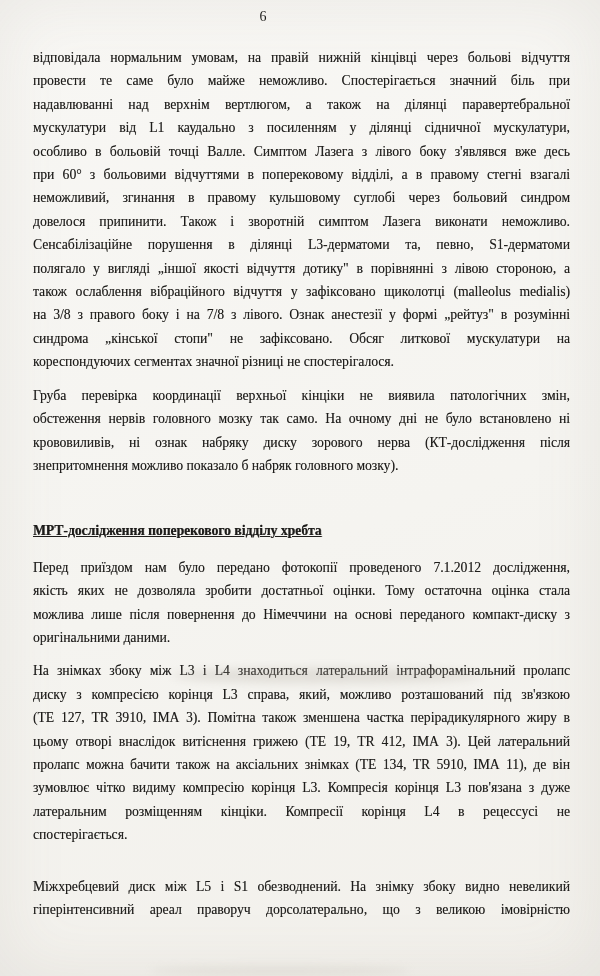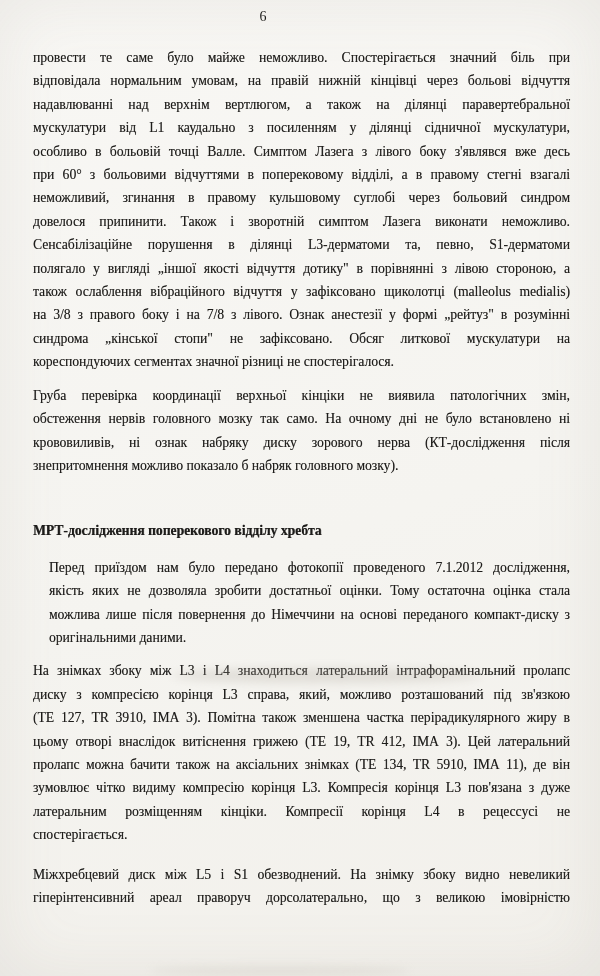--- a/index.html
+++ b/index.html
@@ -25,36 +25,37 @@
     transform: translateX(-38px);
     font-size: 14px;
     line-height: 18px;
     margin-bottom: 20px;
     letter-spacing: 1px;
   }
   .doc { display: block; }
   .block { margin: 0; padding: 0; }
   .doc > .block + .block { margin-top: 10px; }
   .doc > .block:nth-child(3) { margin-top: 42px; }  
-  .doc > .block:nth-child(4) { margin-top: 13px; margin-left: 16px; }
+  .doc > .block:nth-child(4) { margin-top: 13px; }
   .doc > .block:nth-child(5) { }  
-  .doc > .block:nth-child(6) { margin-top: 16px; }
+  .doc > .block:nth-child(6) { margin-top: 28px; }
   .line {
     font-size: 13.6px;
     line-height: 23.4px;
     text-align: justify;
     text-align-last: justify;
     text-shadow: 0.25px 0 0 rgba(20, 18, 15, 0.45);
     white-space: normal;
   }
   .line.end { text-align-last: left; }
   .heading .line {
     font-weight: bold;
     text-align-last: left;
     text-shadow: 0.4px 0 0 rgba(20, 18, 15, 0.6);
+    text-decoration: underline;
   }
   .u {
     text-decoration-thickness: 1.4px;
     text-underline-offset: 4.5px;
     text-decoration-color: #2b2823;
     text-decoration-skip-ink: none;
   }
   .smudge {
     position: absolute;
     left: 172px;
@@ -80,22 +81,22 @@
     pointer-events: none;
   }
 </style>
 </head>
 <body>
 
 <div class="page" style="color: rgb(29, 28, 26);">
   <div class="page-number">6</div>
   <main class="doc">
       <div class="block paragraph">
+        <div class="line"><span>відповідала нормальним умовам, на правій нижній кінцівці через больові відчуття</span></div>
         <div class="line"><span>провести те саме було майже неможливо. Спостерігається значний біль при</span></div>
-        <div class="line"><span>відповідала нормальним умовам, на правій нижній кінцівці через больові відчуття</span></div>
         <div class="line"><span>надавлюванні над верхнім вертлюгом, а також на ділянці паравертебральної</span></div>
         <div class="line"><span>мускулатури від L1 каудально з посиленням у ділянці сідничної мускулатури,</span></div>
         <div class="line"><span>особливо в больовій точці Валле. Симптом Лазега з лівого боку з'являвся вже десь</span></div>
         <div class="line"><span>при 60° з больовими відчуттями в поперековому відділі, а в правому стегні взагалі</span></div>
         <div class="line"><span>неможливий, згинання в правому кульшовому суглобі через больовий синдром</span></div>
         <div class="line"><span>довелося припинити. Також і зворотній симптом Лазега виконати неможливо.</span></div>
         <div class="line"><span>Сенсабілізаційне порушення в ділянці L3-дерматоми та, певно, S1-дерматоми</span></div>
         <div class="line"><span>полягало у вигляді „іншої якості відчуття дотику" в порівнянні з лівою стороною, а</span></div>
         <div class="line"><span>також ослаблення вібраційного відчуття у зафіксовано щиколотці (malleolus medialis)</span></div>
         <div class="line"><span>на 3/8 з правого боку і на 7/8 з лівого. Ознак анестезії у формі „рейтуз" в розумінні</span></div>

